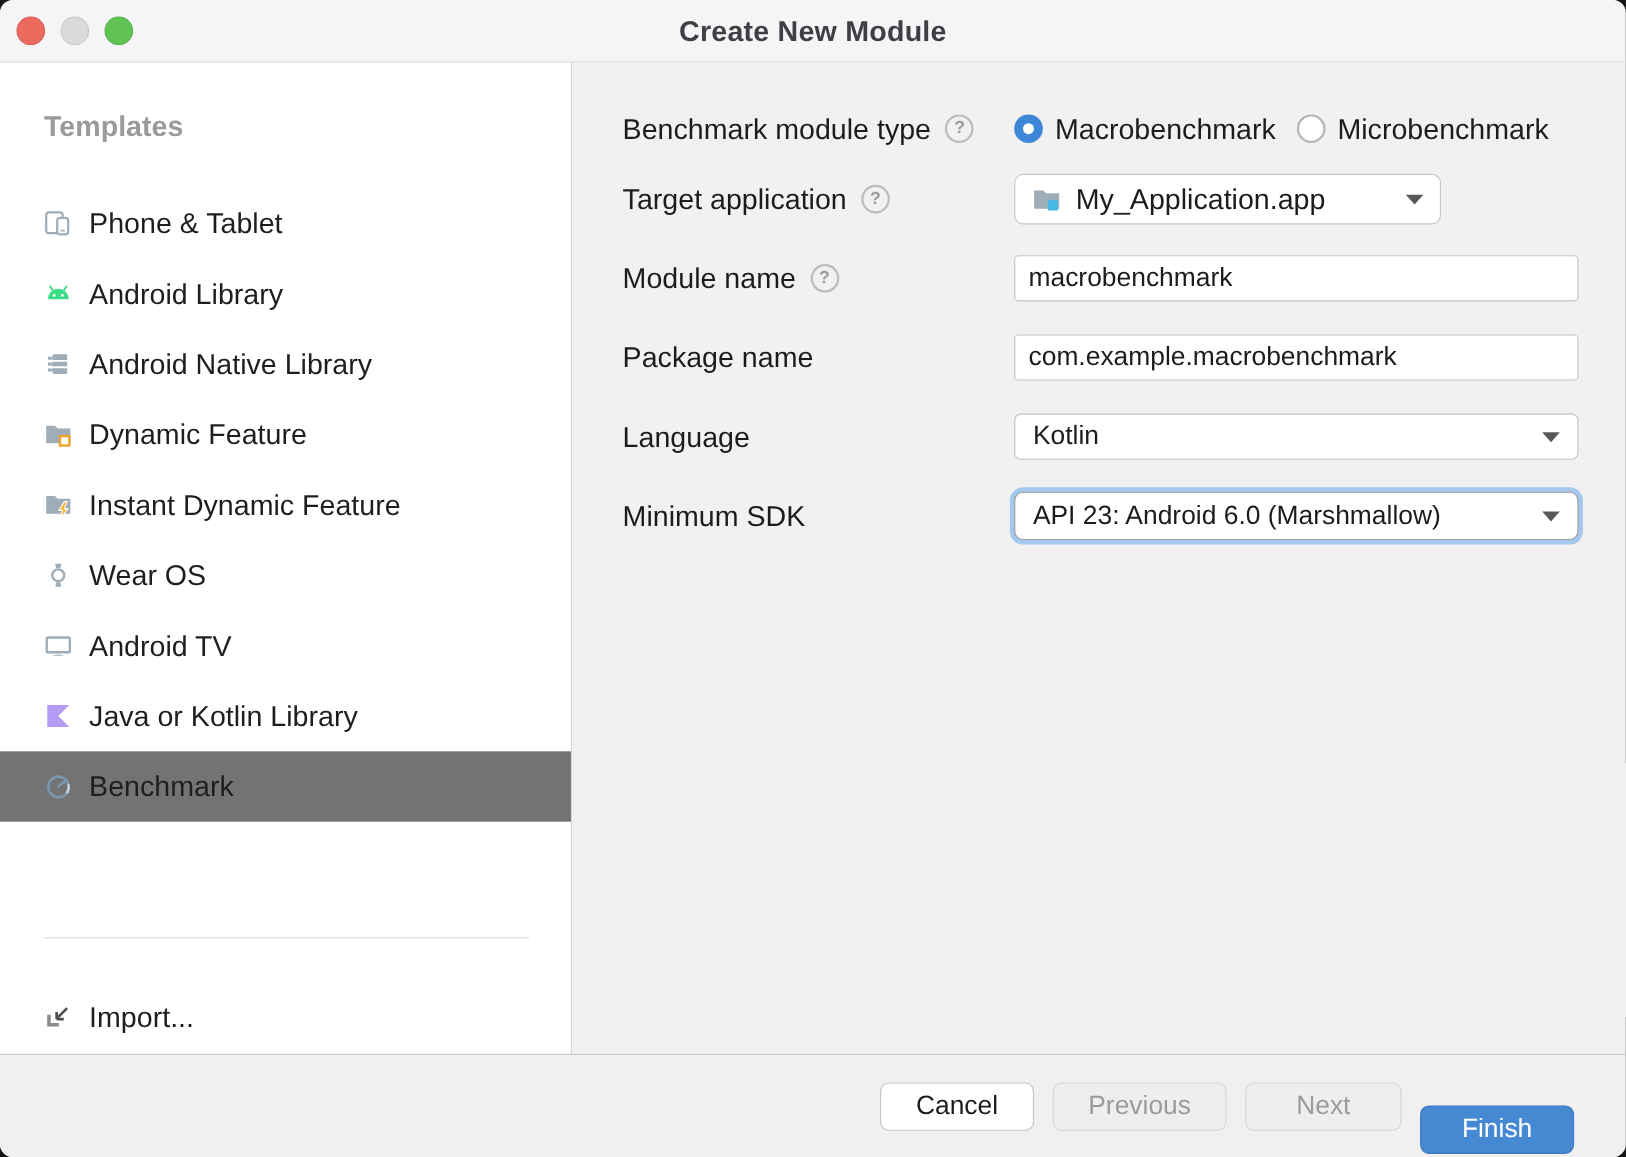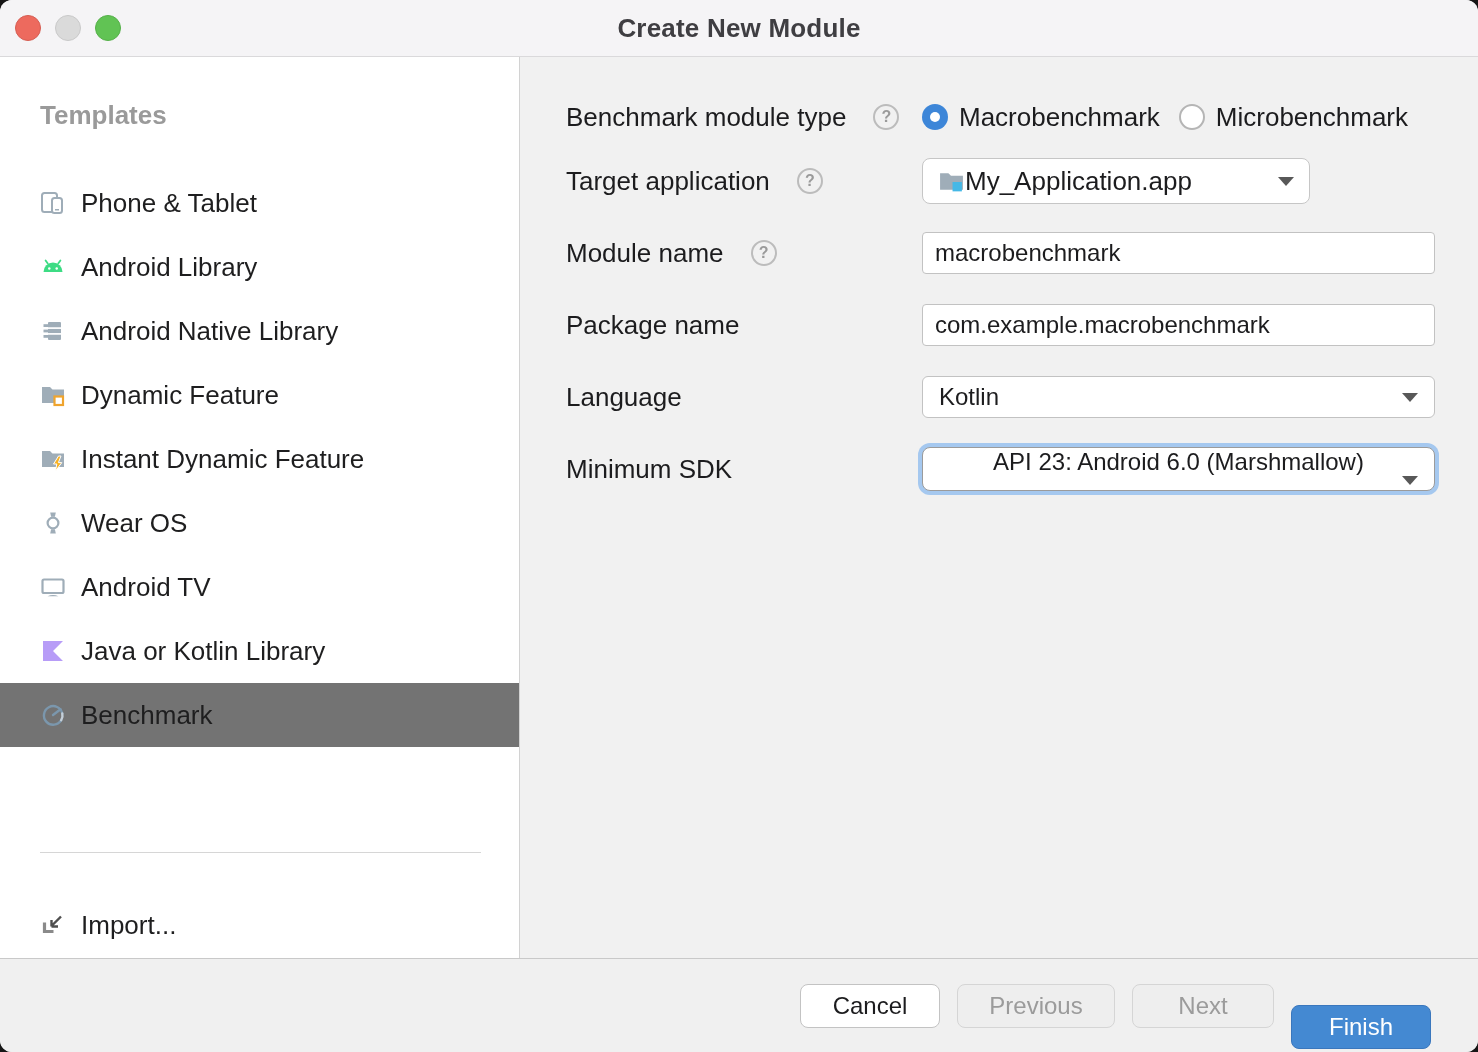--- a/index.html
+++ b/index.html
@@ -28,43 +28,43 @@
     font-size:26px;color:#1e1e1f;cursor:default;}
   .sb-item.selected{background:#737373;}
   .sb-item .ico{width:26px;height:26px;flex:0 0 26px;display:flex;}
   .sb-item .ico svg{width:26px;height:26px;}
   .sb-divider{position:absolute;top:795px;left:40px;width:441px;height:1px;background:#d6d6d6;}
   .sb-import{position:absolute;top:836px;left:0;right:0;}
 
   
   .main{position:absolute;top:57px;left:521px;right:0;bottom:94px;background:#f1f1f1;}
   .frow{position:absolute;left:45px;right:20px;height:46px;display:flex;align-items:center;}
-  .frow .lab{width:356px;flex:0 0 356px;display:flex;align-items:center;gap:27px;
+  .frow .lab{width:356px;flex:0 0 356px;display:flex;align-items:center;gap:13px;
     font-size:26px;color:#1c1c1e;}
   .help{width:26px;height:26px;border-radius:50%;border:2px solid #bcbcbc;box-sizing:border-box;
     color:#9a9a9a;font-size:16px;font-weight:700;display:flex;align-items:center;justify-content:center;}
   .radio-group{display:flex;align-items:center;font-size:26px;color:#1c1c1e;}
   .radio{width:26px;height:26px;border-radius:50%;box-sizing:border-box;flex:0 0 26px;}
   .radio.on{background:#3d86d8;position:relative;}
   .radio.on::after{content:"";position:absolute;left:8px;top:8px;width:10px;height:10px;
     border-radius:50%;background:#fff;}
   .radio.off{background:#fff;border:2px solid #b5b5b5;}
   .radio-lab{margin-left:11px;}
   .radio-opt2{margin-left:19px;}
   .caret{width:0;height:0;border-left:8px solid transparent;border-right:8px solid transparent;
     border-top:9px solid #585858;margin-left:auto;}
   .dd-app{width:388px;height:46px;box-sizing:border-box;background:#fff;border:1px solid #c6c6c6;
-    border-radius:8px;display:flex;align-items:center;padding:0 15px;font-size:26px;color:#1c1c1e;}
+    border-radius:8px;display:flex;align-items:center;padding:0 15px;gap:13px;font-size:26px;color:#1c1c1e;}
   .dd-app .ico{width:27px;height:27px;display:flex;}
   .text-input{width:513px;height:42px;box-sizing:border-box;background:#fff;border:1px solid #c2c2c2;
     border-radius:4px;font-size:24px;color:#1c1c1e;padding:0 12px;outline:none;
     font-family:"Liberation Sans",sans-serif;}
   .dd{width:513px;height:42px;box-sizing:border-box;background:#fff;border:1px solid #c2c2c2;
     border-radius:6px;display:flex;align-items:center;padding:0 16px;font-size:24px;color:#1c1c1e;}
-  .dd.focused{border:1px solid #9b9b9b;border-radius:8px;box-shadow:0 0 0 4px #a5c8ef;height:44px;flex-direction:column;}
+  .dd.focused{border:1px solid #9b9b9b;border-radius:8px;box-shadow:0 0 0 4px #a5c8ef;height:44px;}
   .r1{top:37px}.r2{top:101px}.r3{top:173px}.r4{top:245px}.r5{top:317px}.r6{top:389px}
 
   
   .footer{position:absolute;left:0;right:0;bottom:0;height:94px;background:#f0f0f0;
     border-top:1px solid #c9c9c9;box-sizing:border-box;display:flex;align-items:center;
     justify-content:flex-end;padding-right:47px;gap:17px;}
   .btn{height:44px;border-radius:8px;display:flex;align-items:center;justify-content:center;
     font-size:24px;box-sizing:border-box;cursor:default;}
   .btn-cancel{width:140px;background:#ffffff;border:1px solid #c3c3c3;color:#1c1c1e;}
   .btn-dis{background:#eeeeee;border:1px solid #d5d5d5;color:#9b9b9b;}

